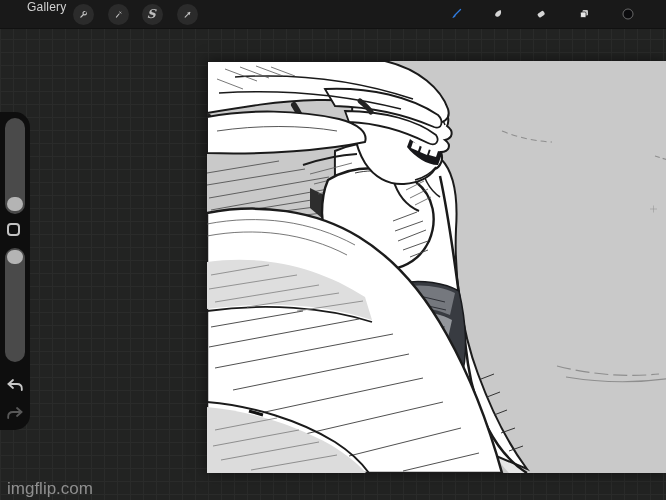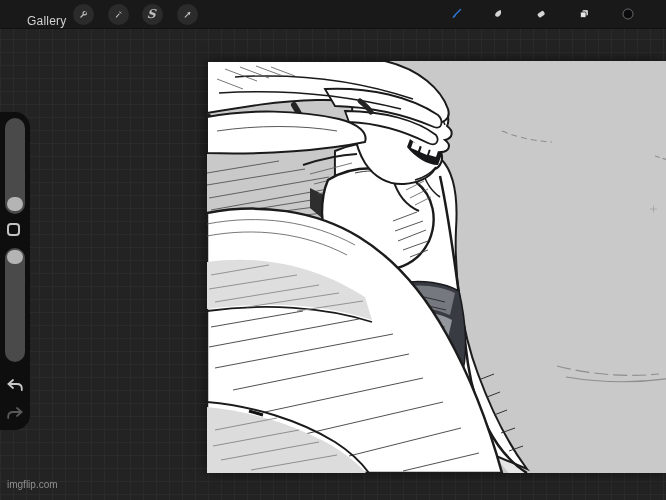--- a/index.html
+++ b/index.html
@@ -9,21 +9,21 @@
     background-color:#222322;
     background-image:
       linear-gradient(#2a2b2a 1px, transparent 1px),
       linear-gradient(90deg,#2a2b2a 1px, transparent 1px);
     background-size:13px 13px;
   }
   
   .topbar{
     position:absolute;left:0;top:0;width:666px;height:28px;
     background:#191919;border-bottom:1px solid #111;
-    display:flex;align-items:flex-end;z-index:5;
+    display:flex;align-items:flex-start;z-index:5;
   }
   .gallery{color:#d2d2d2;font-size:12px;margin-left:27px;letter-spacing:.2px;cursor:default;}
   .tool-circle{
     width:21px;height:21px;border-radius:50%;background:#2b2b2b;
     display:flex;align-items:center;justify-content:center;flex:0 0 auto;
   }
   .tc-wrench{position:absolute;left:73px;top:3.5px;}
   .tc-wand{position:absolute;left:108px;top:3.5px;}
   .tc-sel{position:absolute;left:142px;top:3.5px;}
   .tc-arrow{position:absolute;left:177px;top:3.5px;}
@@ -57,21 +57,21 @@
   .undo{top:266px;}
   .redo{top:294px;}
   
   .canvas{
     position:absolute;left:207px;top:61px;width:459px;height:412px;
     background:#c9c9c9;box-shadow:0 0 14px rgba(0,0,0,.55);z-index:2;overflow:hidden;
   }
   .canvas svg{display:block;}
   
   .watermark{
-    position:absolute;left:7px;top:479px;color:#8f8f8f;font-size:10px;z-index:6;
+    position:absolute;left:7px;top:479px;color:#8f8f8f;font-size:17px;z-index:6;
   }
 </style>
 </head>
 <body>
 
 <div class="topbar">
   <span class="gallery">Gallery</span>
 
   <button class="tool-circle tc-wrench" style="border:none;cursor:pointer;">
     <svg width="17" height="17" viewBox="0 0 17 17">

